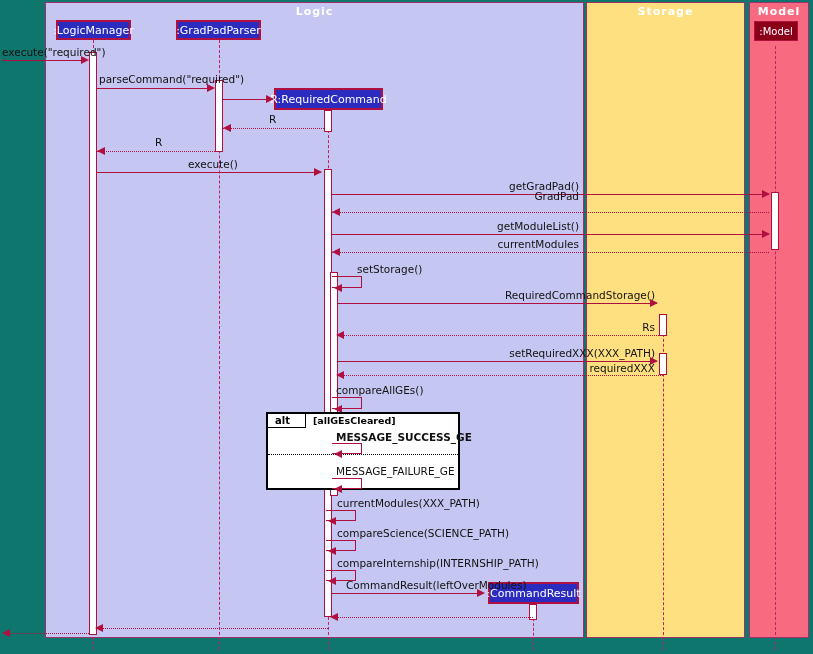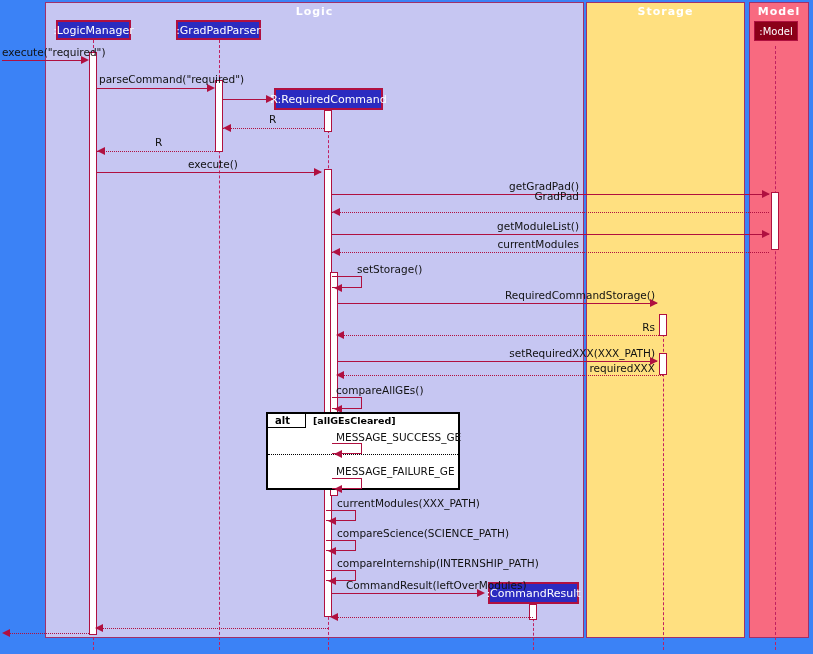--- a/index.html
+++ b/index.html
@@ -1,17 +1,17 @@
 <!DOCTYPE html>
 <html><head>
 <meta charset="utf-8">
 <style>
   html,body{margin:0;padding:0;background:#ffffff;}
   body{font-family:"DejaVu Sans","Liberation Sans",sans-serif;}
-  #canvas{position:relative;width:813px;height:654px;background:#3b82f6;overflow:hidden;}
+  #canvas{position:relative;width:813px;height:654px;background:#0f766e;overflow:hidden;}
 
   
   .partition{position:absolute;box-sizing:border-box;border:1px solid #A0306A;}
   .partition .ptitle{
     position:absolute;top:2px;left:0;width:100%;text-align:center;
     color:#ffffff;font-size:11px;font-weight:bold;letter-spacing:1px;
   }
   #part-logic{background:#C6C6F2;}
   #part-storage{background:#FFE080;}
   #part-model{background:#F86A80;}
@@ -168,21 +168,21 @@
   <div class="mlabel" style="left:336px;top:384px;">compareAllGEs()</div>
 
   <div class="frag" style="left:266px;top:412px;width:194px;height:78px;"></div>
   <div class="frag-tab" style="left:268px;top:414px;width:38px;height:14px;"></div>
   <div class="frag-tab-label" style="left:275px;top:415px;">alt</div>
   <div class="frag-guard" style="left:313px;top:415px;">[allGEsCleared]</div>
   <div class="frag-div" style="left:268px;top:454px;width:190px;"></div>
 
   <div class="selfloop" style="left:332px;top:443px;width:30px;height:11px;"></div>
   <div class="arrowhead left" style="left:334px;top:450px;"></div>
-  <div class="mlabel" style="left:336px;top:431px;">MESSAGE_SUCCESS_GE</div>
+  <div class="mlabel" style="left:336px;top:431px;font-weight:bold;">MESSAGE_SUCCESS_GE</div>
 
   <div class="selfloop" style="left:332px;top:478px;width:30px;height:11px;"></div>
   <div class="arrowhead left" style="left:334px;top:485px;"></div>
   <div class="mlabel" style="left:336px;top:465px;">MESSAGE_FAILURE_GE</div>
 
   <div class="selfloop" style="left:326px;top:510px;width:30px;height:11px;"></div>
   <div class="arrowhead left" style="left:328px;top:517px;"></div>
   <div class="mlabel" style="left:337px;top:497px;">currentModules(XXX_PATH)</div>
 
   <div class="selfloop" style="left:326px;top:540px;width:30px;height:11px;"></div>

